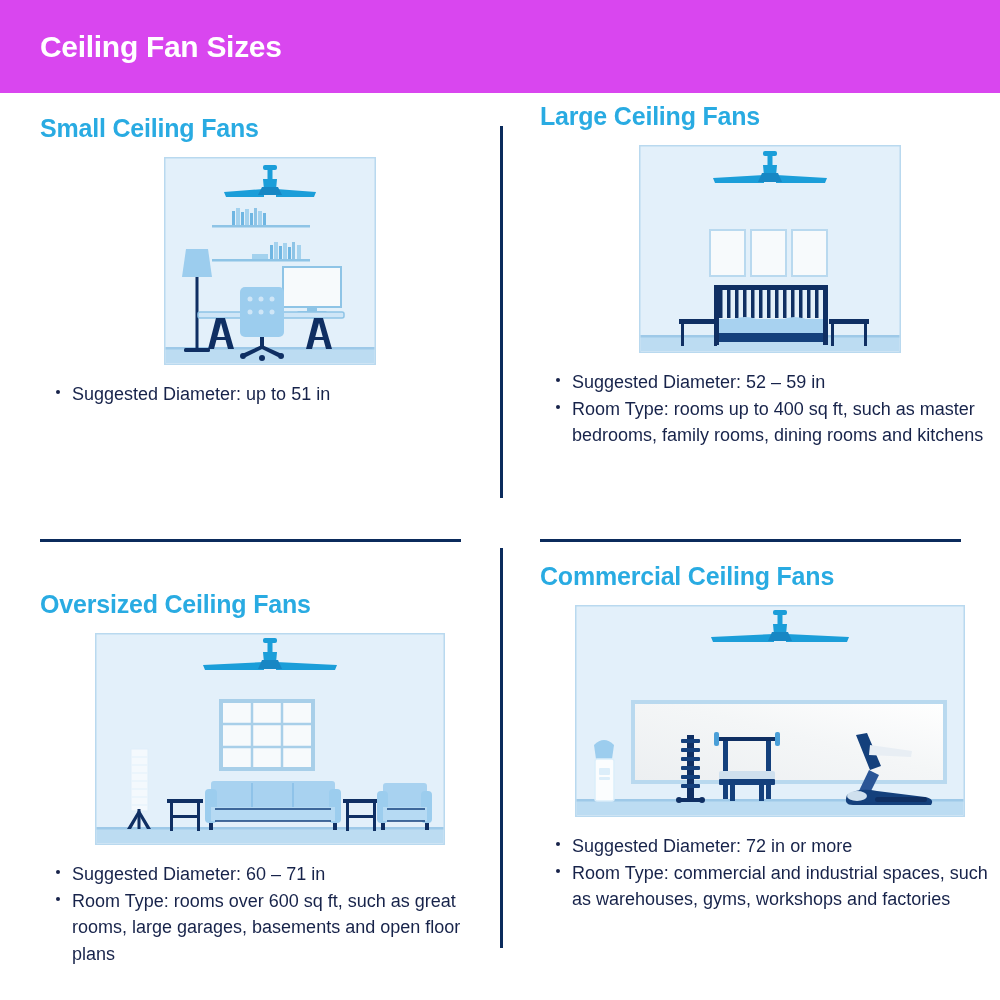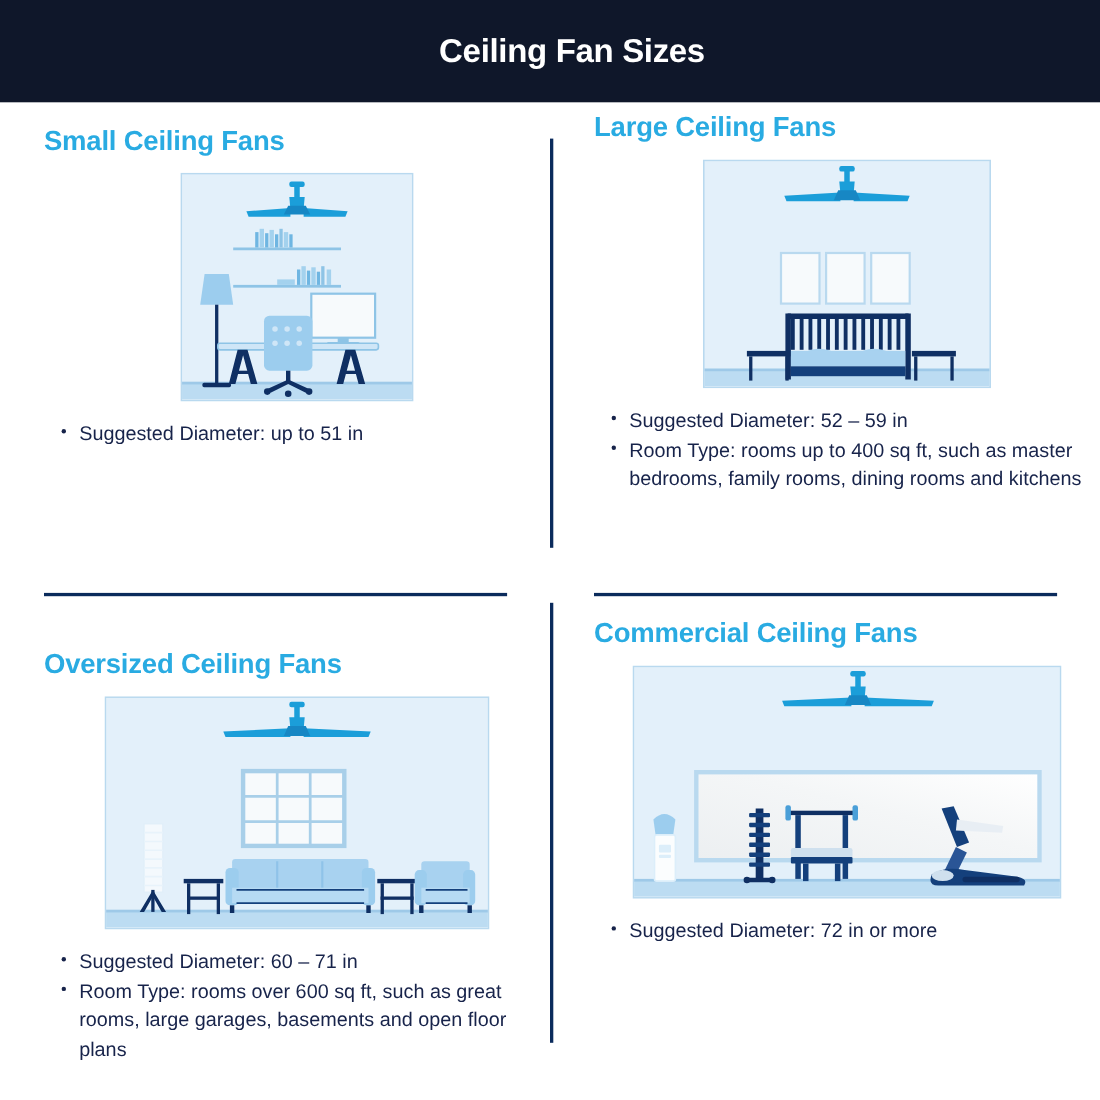--- a/index.html
+++ b/index.html
@@ -18,24 +18,23 @@
     height: 1000px;
     background: #ffffff;
   }
 
   
   .header {
     position: absolute;
     left: 0; top: 0;
     width: 1000px;
     height: 93px;
-    background: #0f172a;
+    background: #d946ef;
     display: flex;
     align-items: center;
-    justify-content: center;
   }
   .header-title {
     color: #ffffff;
     font-size: 30px;
     font-weight: bold;
     letter-spacing: -0.3px;
     padding-left: 40px;
   }
 
   
@@ -440,17 +439,18 @@
             <path d="M294 165 L282 190 L293 192 L304 170 Z" fill="#2a5596"></path>
             <path d="M272 190 q12 -8 30 -4 l48 6 q10 2 6 8 l-78 0 q-10 0 -6 -10 Z" fill="#14407c"></path>
             <ellipse cx="282" cy="191" rx="10" ry="5" fill="#cfe0ee"></ellipse>
             <rect x="300" y="192" width="52" height="5" rx="2.5" fill="#0f2f63"></rect>
           </g>
         </svg>
       </div>
 
       <ul class="bullets">
         <li>Suggested Diameter: 72 in or more</li>
+        <li>Room Type: commercial and industrial spaces, such as warehouses, gyms, workshops and factories</li>
       </ul>
     </div>
 
   </div>
 </div>
 
 </body></html>

